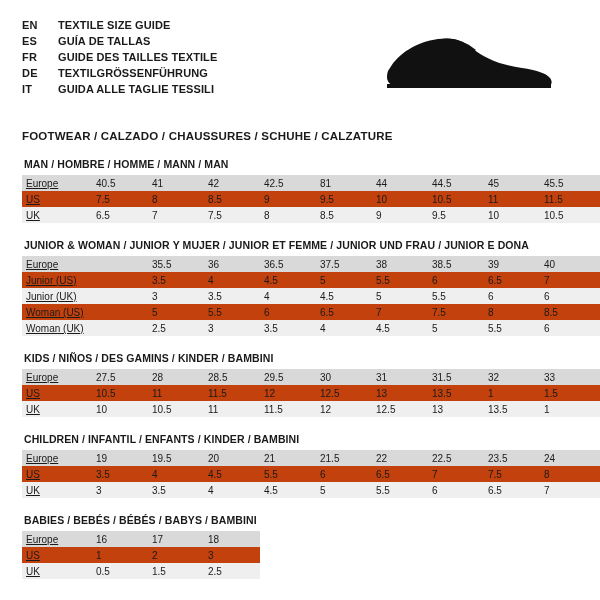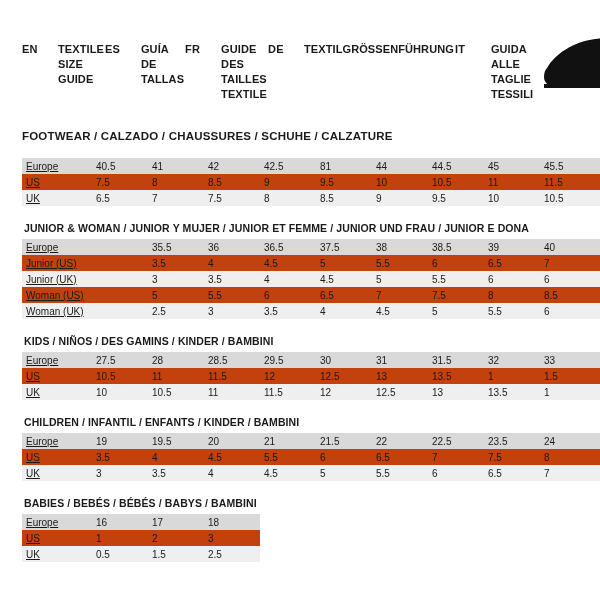--- a/index.html
+++ b/index.html
@@ -23,23 +23,22 @@
   }
 
   
   .header {
     display: flex;
     justify-content: space-between;
     align-items: flex-start;
   }
   .lang-block {
     display: flex;
-    flex-direction: row;
+    flex-direction: column;
     gap: 1px;
-    margin-top: 24px;
   }
   .lang-row {
     display: flex;
     align-items: baseline;
     font-size: 11px;
     line-height: 15px;
   }
   .lang-code {
     width: 36px;
     flex: 0 0 36px;
@@ -139,20 +138,21 @@
         <path fill="#111111" d="M14 40 C22 26 40 14 62 11 C76 9 86 12 96 20 C108 30 124 37 146 40 C160 42 170 45 174 50 C177 54 176 58 170 59 L24 59 C16 59 11 55 11 49 C11 45 12 42 14 40 Z"></path>
         <path fill="#111111" d="M60 12 C74 8 88 12 100 22 L92 26 C80 17 70 14 58 16 Z"></path>
         <rect x="11" y="56" width="164" height="4" fill="#111111"></rect>
       </svg>
     </div>
   </div>
 
   <div class="footwear-line">FOOTWEAR / CALZADO / CHAUSSURES / SCHUHE / CALZATURE</div>
 
   <div class="section">
+    <div class="section-title">MAN / HOMBRE / HOMME / MANN / MAN</div>
     <table class="size-table full-w">
       <tbody>
           <tr class="shaded">
         <td class="label">Europe</td>
         <td class="val">40.5</td>
         <td class="val">41</td>
         <td class="val">42</td>
         <td class="val">42.5</td>
         <td class="val">81</td>
         <td class="val">44</td>

